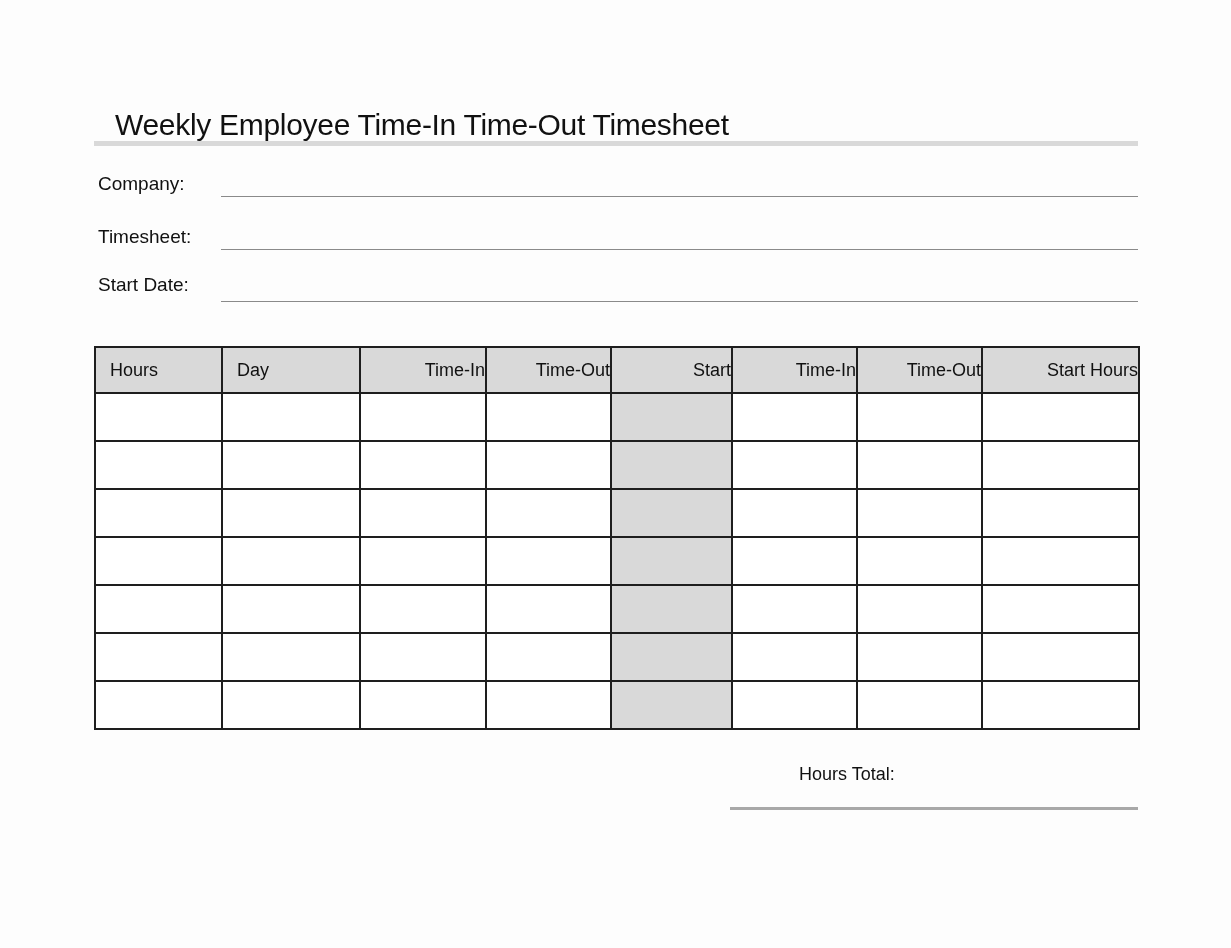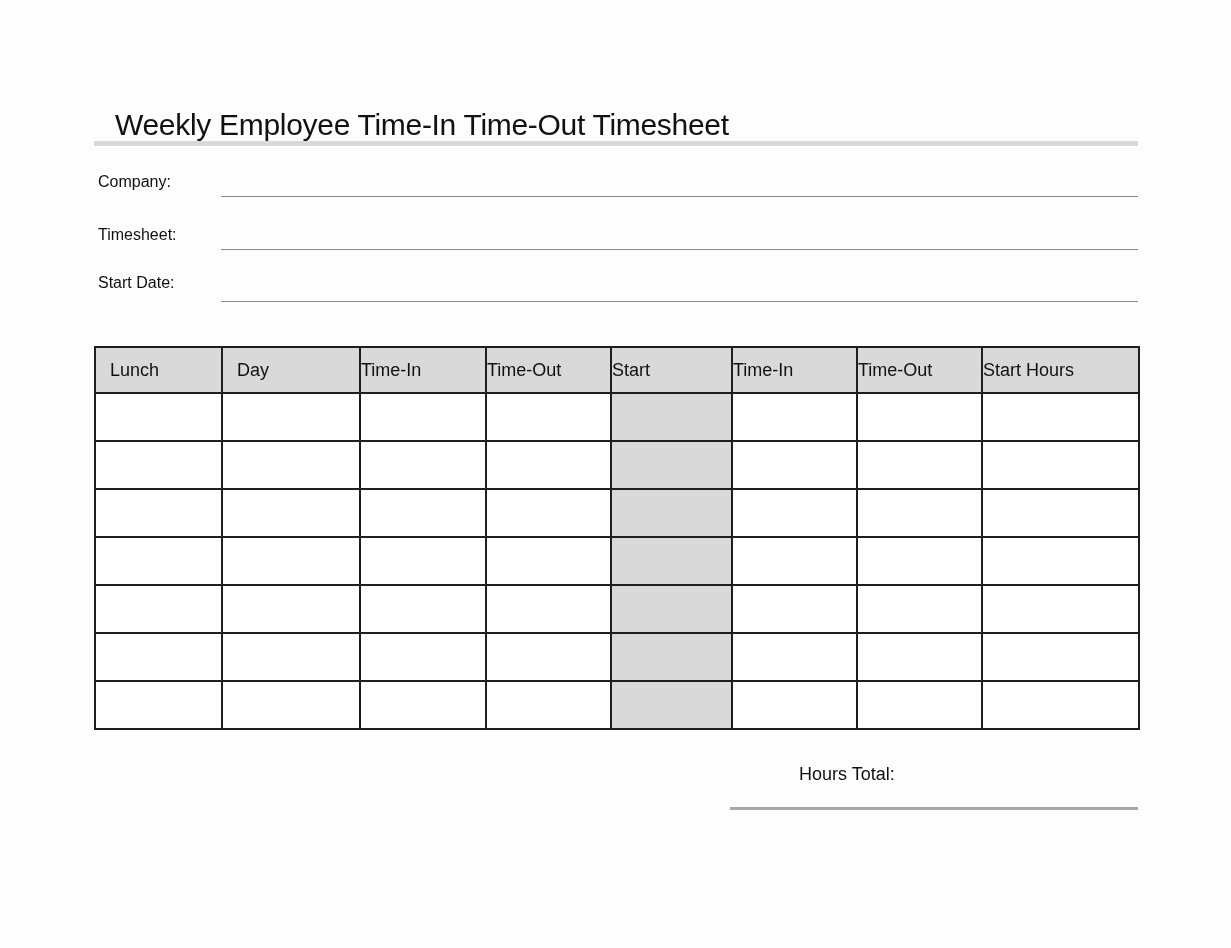--- a/index.html
+++ b/index.html
@@ -14,42 +14,42 @@
     .title {
       position: absolute; left: 99px; top: 92px;
       font-size: 30px; font-weight: normal; margin: 16px;
       letter-spacing: -0.3px;
     }
     .title-rule {
       position: absolute; left: 94px; top: 141px;
       width: 1044px; height: 5px; background: #d9d9d9;
     }
     .field-label {
-      position: absolute; left: 98px; font-size: 16px;
+      position: absolute; left: 98px; font-size: 19px;
     }
     .field-line {
       position: absolute; left: 221px; width: 917px; height: 1px;
       background: #8a8a8a;
     }
     table.ts {
       position: absolute; left: 94px; top: 346px;
       border-collapse: collapse;
       table-layout: fixed;
       width: 1044px;
     }
     table.ts th, table.ts td {
       border: 2px solid #1e1e1e;
       padding: 0;
     }
     table.ts th {
       background: #d9d9d9;
       height: 44px;
       font-size: 18px;
       font-weight: normal;
-      text-align: left;
+      text-align: right;
     }
     table.ts th.left { text-align: left; padding-left: 14px; }
     table.ts td { height: 46px; background: #fff; }
     table.ts td.lunch { background: #d9d9d9; }
     .weekly-label {
       position: absolute; left: 799px; top: 764px; font-size: 18px;
     }
     .weekly-line {
       position: absolute; left: 730px; top: 807px;
       width: 408px; height: 3px; background: #a8a8a8;
@@ -76,21 +76,21 @@
       <col style="width:138px">
       <col style="width:126px">
       <col style="width:125px">
     <col style="width:121px">
       <col style="width:125px">
       <col style="width:125px">
       <col style="width:157px">
   </colgroup>
   <thead>
     <tr>
-      <th class="left">Lunch</th>
+      <th class="left">Hours</th>
       <th class="left">Day</th>
       <th>Time-In</th>
       <th>Time-Out</th>
       <th>Start</th>
       <th>Time-In</th>
       <th>Time-Out</th>
       <th>Start Hours</th>
     </tr>
   </thead>
   <tbody id="ts-body">

